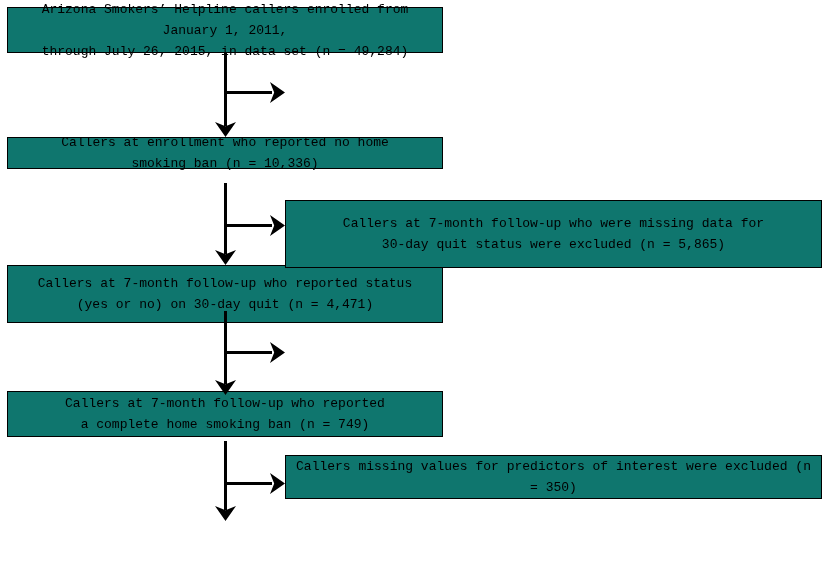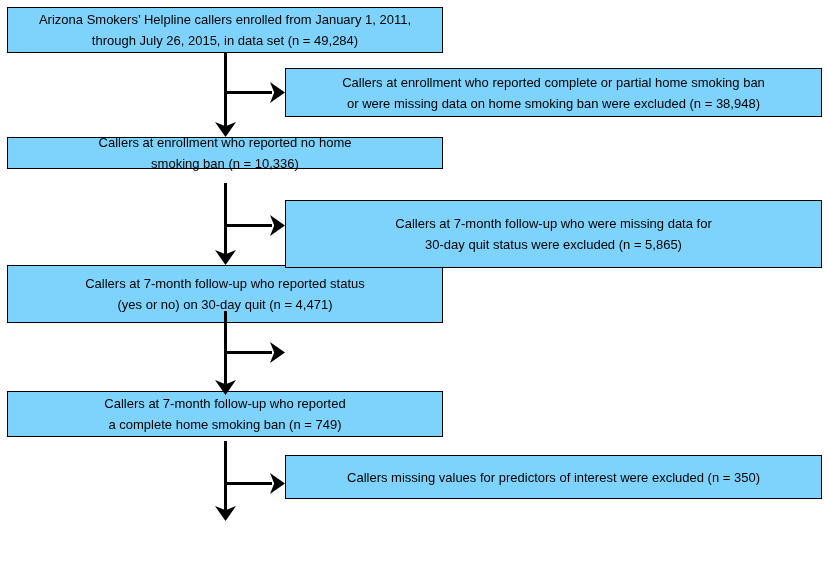--- a/index.html
+++ b/index.html
@@ -13,28 +13,29 @@
     height: 577px;
     background: #ffffff;
     font-family: "Liberation Sans", "DejaVu Sans", sans-serif;
     font-size: 13px;
     line-height: 21px;
     color: #000000;
   }
   .box {
     position: absolute;
     box-sizing: border-box;
-    background: #7dd3fc;
+    background: #0f766e;
     border: 1.5px solid #000000;
     display: flex;
     align-items: center;
     justify-content: center;
     text-align: center;
     white-space: pre-line;
     padding: 0 6px;
+    font-family: Liberation Mono, monospace;
   }
   .box-main { left: 7px; width: 436px; }
   .box-excl { left: 285px; width: 537px; }
 
   #box-enrolled   { top: 7px;   height: 46px; }
   #box-excl-1     { top: 68px;  height: 49px; }
   #box-noban      { top: 137px; height: 32px; }
   #box-excl-2     { top: 200px; height: 68px; }
   #box-status     { top: 265px; height: 58px; }
   #box-excl-3     { top: 328px; height: 49px; }
@@ -102,22 +103,20 @@
   <div class="box box-main" id="box-noban">Callers at enrollment who reported no home
 smoking ban (n = 10,336)</div>
 
   <div class="box box-main" id="box-status">Callers at 7-month follow-up who reported status
 (yes or no) on 30-day quit (n = 4,471)</div>
 
   <div class="box box-main" id="box-completeban">Callers at 7-month follow-up who reported
 a complete home smoking ban (n = 749)</div>
 
 
-  <div class="box box-excl" id="box-excl-1">Callers at enrollment who reported complete or partial home smoking ban
-or were missing data on home smoking ban were excluded (n = 38,948)</div>
 
   <div class="box box-excl" id="box-excl-2">Callers at 7-month follow-up who were missing data for
 30-day quit status were excluded (n = 5,865)</div>
 
 
   <div class="box box-excl" id="box-excl-4">Callers missing values for predictors of interest were excluded (n = 350)</div>
 
   <div class="vline" id="vline-1"></div>
   <div class="vline" id="vline-2"></div>
   <div class="vline" id="vline-3"></div>

